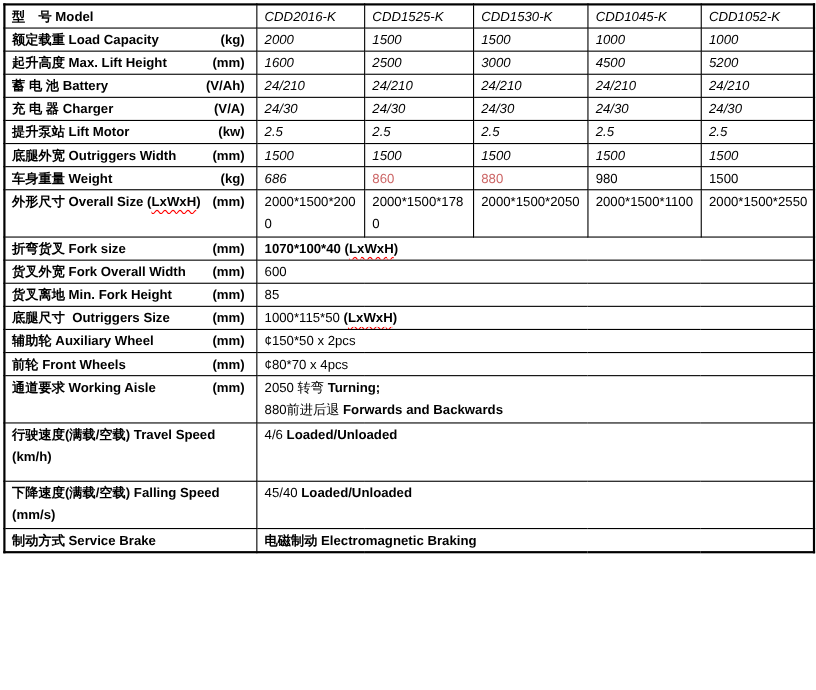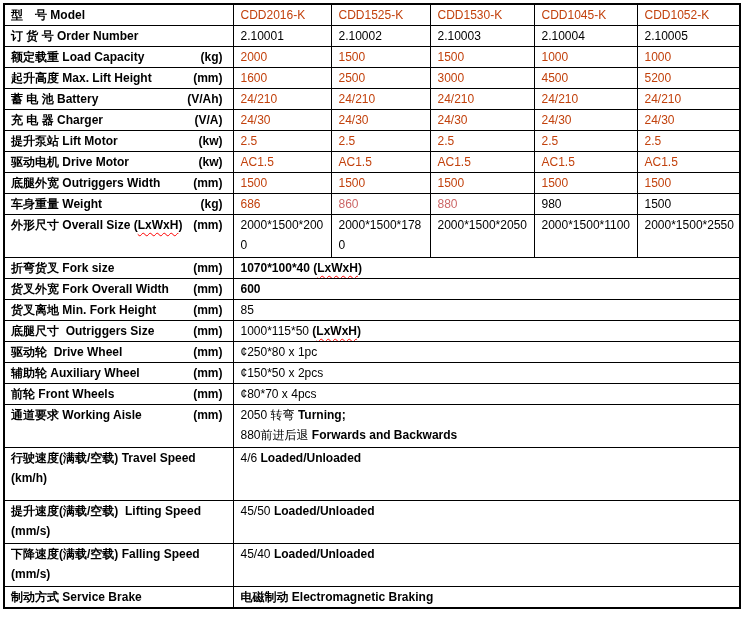--- a/index.html
+++ b/index.html
@@ -37,21 +37,21 @@
     word-break: break-all;
   }
   .seg-b { font-weight: bold; }
   .sq {
     text-decoration-line: underline;
     text-decoration-style: wavy;
     text-decoration-color: #ff0000;
     text-decoration-thickness: 1px;
     text-underline-offset: 3px;
   }
-  .c-blue { color: #c2410c; }
+  .c-blue { color: #000000; font-style: italic; }
   .c-red  { color: #cc6666; }
   .c-black{ color: #000000; }
 </style>
 </head>
 <body>
 
 <div id="sheet">
   <table class="spec">
     <colgroup>
         <col style="width: 229px;">
@@ -70,32 +70,20 @@
           </td>
           <td class="val"><span class="c-blue" style="font-weight: normal;">CDD2016-K</span></td>
           <td class="val"><span class="c-blue" style="font-weight: normal;">CDD1525-K</span></td>
           <td class="val"><span class="c-blue" style="font-weight: normal;">CDD1530-K</span></td>
           <td class="val"><span class="c-blue" style="font-weight: normal;">CDD1045-K</span></td>
           <td class="val"><span class="c-blue" style="font-weight: normal;">CDD1052-K</span></td>
         </tr>
         <tr style="height: 21px;">
           <td class="label-cell">
             <div class="lrow">
-              <span class="ltext"><span class="seg-b ">订 货 号 Order Number</span></span>
-            </div>
-          </td>
-          <td class="val"><span class="c-black" style="font-weight: normal;">2.10001</span></td>
-          <td class="val"><span class="c-black" style="font-weight: normal;">2.10002</span></td>
-          <td class="val"><span class="c-black" style="font-weight: normal;">2.10003</span></td>
-          <td class="val"><span class="c-black" style="font-weight: normal;">2.10004</span></td>
-          <td class="val"><span class="c-black" style="font-weight: normal;">2.10005</span></td>
-        </tr>
-        <tr style="height: 21px;">
-          <td class="label-cell">
-            <div class="lrow">
               <span class="ltext"><span class="seg-b ">额定载重 Load Capacity</span></span>
               <span class="unit">(kg)</span>
             </div>
           </td>
           <td class="val"><span class="c-blue" style="font-weight: normal;">2000</span></td>
           <td class="val"><span class="c-blue" style="font-weight: normal;">1500</span></td>
           <td class="val"><span class="c-blue" style="font-weight: normal;">1500</span></td>
           <td class="val"><span class="c-blue" style="font-weight: normal;">1000</span></td>
           <td class="val"><span class="c-blue" style="font-weight: normal;">1000</span></td>
         </tr>
@@ -147,33 +135,20 @@
           </td>
           <td class="val"><span class="c-blue" style="font-weight: normal;">2.5</span></td>
           <td class="val"><span class="c-blue" style="font-weight: normal;">2.5</span></td>
           <td class="val"><span class="c-blue" style="font-weight: normal;">2.5</span></td>
           <td class="val"><span class="c-blue" style="font-weight: normal;">2.5</span></td>
           <td class="val"><span class="c-blue" style="font-weight: normal;">2.5</span></td>
         </tr>
         <tr style="height: 21px;">
           <td class="label-cell">
             <div class="lrow">
-              <span class="ltext"><span class="seg-b ">驱动电机 Drive Motor</span></span>
-              <span class="unit">(kw)</span>
-            </div>
-          </td>
-          <td class="val"><span class="c-blue" style="font-weight: normal;">AC1.5</span></td>
-          <td class="val"><span class="c-blue" style="font-weight: normal;">AC1.5</span></td>
-          <td class="val"><span class="c-blue" style="font-weight: normal;">AC1.5</span></td>
-          <td class="val"><span class="c-blue" style="font-weight: normal;">AC1.5</span></td>
-          <td class="val"><span class="c-blue" style="font-weight: normal;">AC1.5</span></td>
-        </tr>
-        <tr style="height: 21px;">
-          <td class="label-cell">
-            <div class="lrow">
               <span class="ltext"><span class="seg-b ">底腿外宽 Outriggers Width</span></span>
               <span class="unit">(mm)</span>
             </div>
           </td>
           <td class="val"><span class="c-blue" style="font-weight: normal;">1500</span></td>
           <td class="val"><span class="c-blue" style="font-weight: normal;">1500</span></td>
           <td class="val"><span class="c-blue" style="font-weight: normal;">1500</span></td>
           <td class="val"><span class="c-blue" style="font-weight: normal;">1500</span></td>
           <td class="val"><span class="c-blue" style="font-weight: normal;">1500</span></td>
         </tr>
@@ -215,21 +190,21 @@
           </td>
         </tr>
         <tr style="height: 21px;">
           <td class="label-cell">
             <div class="lrow">
               <span class="ltext"><span class="seg-b ">货叉外宽 Fork Overall Width</span></span>
               <span class="unit">(mm)</span>
             </div>
           </td>
           <td class="val" colspan="5">
-            <div><span class="" style="font-weight: bold;">600</span></div>
+            <div><span class="" style="font-weight: normal;">600</span></div>
           </td>
         </tr>
         <tr style="height: 21px;">
           <td class="label-cell">
             <div class="lrow">
               <span class="ltext"><span class="seg-b ">货叉离地 Min. Fork Height</span></span>
               <span class="unit">(mm)</span>
             </div>
           </td>
           <td class="val" colspan="5">
@@ -238,31 +213,20 @@
         </tr>
         <tr style="height: 21px;">
           <td class="label-cell">
             <div class="lrow">
               <span class="ltext"><span class="seg-b ">底腿尺寸  Outriggers Size</span></span>
               <span class="unit">(mm)</span>
             </div>
           </td>
           <td class="val" colspan="5">
             <div><span class="" style="font-weight: normal;">1000*115*50 </span><span class="seg-b ">(</span><span class="seg-b sq ">LxWxH</span><span class="seg-b ">)</span></div>
-          </td>
-        </tr>
-        <tr style="height: 21px;">
-          <td class="label-cell">
-            <div class="lrow">
-              <span class="ltext"><span class="seg-b ">驱动轮  Drive Wheel</span></span>
-              <span class="unit">(mm)</span>
-            </div>
-          </td>
-          <td class="val" colspan="5">
-            <div><span class="" style="font-weight: normal;">¢250*80 x 1pc</span></div>
           </td>
         </tr>
         <tr style="height: 21px;">
           <td class="label-cell">
             <div class="lrow">
               <span class="ltext"><span class="seg-b ">辅助轮 Auxiliary Wheel</span></span>
               <span class="unit">(mm)</span>
             </div>
           </td>
           <td class="val" colspan="5">
@@ -294,31 +258,20 @@
         </tr>
         <tr style="height: 53px;">
           <td class="label-cell">
             <div class="lrow">
               <span class="ltext"><span class="seg-b ">行驶速度(满载/空载) Travel Speed</span></span>
             </div>
             <div class="l2">(km/h)</div>
           </td>
           <td class="val" colspan="5">
             <div><span class="" style="font-weight: normal;">4/6 </span><span class="seg-b ">Loaded/Unloaded</span></div>
-          </td>
-        </tr>
-        <tr style="height: 43px;">
-          <td class="label-cell">
-            <div class="lrow">
-              <span class="ltext"><span class="seg-b ">提升速度(满载/空载)  Lifting Speed</span></span>
-            </div>
-            <div class="l2">(mm/s)</div>
-          </td>
-          <td class="val" colspan="5">
-            <div><span class="" style="font-weight: normal;">45/50 </span><span class="seg-b ">Loaded/Unloaded</span></div>
           </td>
         </tr>
         <tr style="height: 43px;">
           <td class="label-cell">
             <div class="lrow">
               <span class="ltext"><span class="seg-b ">下降速度(满载/空载) Falling Speed</span></span>
             </div>
             <div class="l2">(mm/s)</div>
           </td>
           <td class="val" colspan="5">

